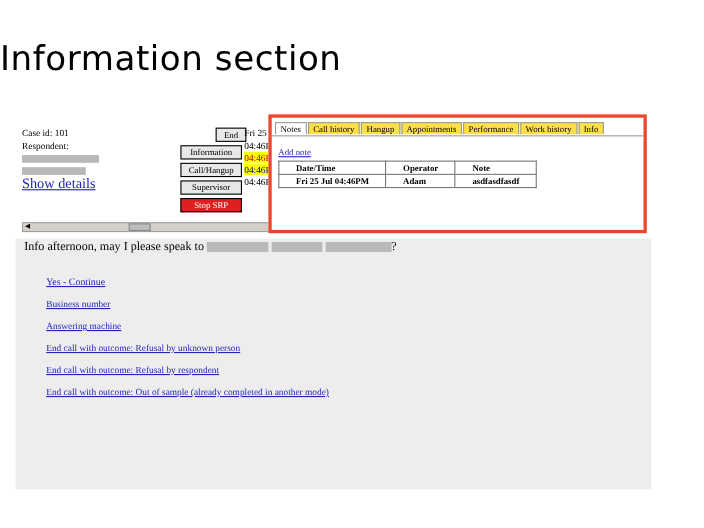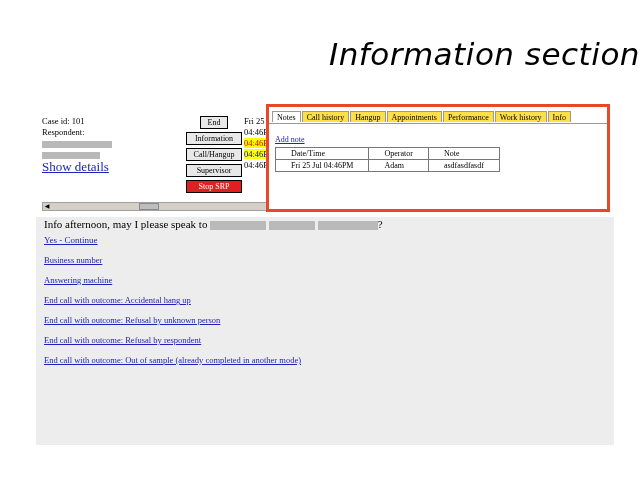--- a/index.html
+++ b/index.html
@@ -12,32 +12,31 @@
     background: #ffffff;
     font-family: "Liberation Serif", serif;
     overflow: hidden;
     position: relative;
   }
   #slide-title {
     position: absolute;
     top: 36px;
     left: 0;
     width: 640px;
-    text-align: right;
+    text-align: left;
     font-family: "DejaVu Sans", sans-serif;
     font-size: 31px;
     color: #000000;
     letter-spacing: 0.5px;
-    font-style: italic;
   }
 
   
   #app-screenshot {
     position: absolute;
-    left: 36px;
+    left: 14px;
     top: 104px;
     width: 590px;
     height: 340px;
     background: #ffffff;
   }
 
   
   .app-top {
     position: relative;
     height: 110px;
@@ -85,21 +84,21 @@
     margin-bottom: 3px;
     font-family: "Liberation Serif", serif;
     font-size: 8px;
     text-align: center;
     padding: 1px 0;
     background: #e8e8e8;
     border: 1px solid #000000;
     color: #000000;
     cursor: pointer;
   }
-  .abtn.end { width: 28px; margin-left: 14px; }
+  .abtn.end { width: 28px; margin-left: 32px; }
   .abtn.red { background: #e02020; color: #ffffff; border-color: #000000; font-weight: normal;}
 
   
   .time-col {
     position: absolute;
     left: 208px;
     top: 12px;
     width: 46px;
     font-size: 8.5px;
     line-height: 11px;
@@ -195,21 +194,21 @@
   table.notes-table {
     border-collapse: collapse;
     font-size: 8px;
     font-family: "Liberation Serif", serif;
   }
   table.notes-table th,
   table.notes-table td {
     border: 1px solid #777777;
     padding: 0 15px;
     text-align: left;
-    font-weight: normal;
+    font-weight: bold;
     white-space: nowrap;
     height: 11px;
   }
   table.notes-table th { background: #ffffff; }
 
   
   .script-area {
     position: absolute;
     left: 0;
     top: 112px;
@@ -227,21 +226,22 @@
   }
   .script-line .redact {
     height: 9px;
     background: #b9b9b9;
   }
   .script-line .redact.a { width: 56px; }
   .script-line .redact.b { width: 46px; }
   .script-line .redact.c { width: 60px; }
 
   .option-list {
-    margin-top: 3px;
+    margin-top: 20px;
+    padding-left: 20px;
   }
   .option-link {
     display: block;
     margin: 0 0 10px 8px;
     font-size: 8.5px;
     color: #2222bb;
     text-decoration: underline;
     cursor: pointer;
     white-space: nowrap;
   }
@@ -323,19 +323,18 @@
       <span>Info afternoon, may I please speak to</span>
       <span class="redact a"></span>
       <span class="redact b"></span>
       <span class="redact c"></span><span>?</span>
     </div>
 
     <div class="option-list">
       <span class="option-link first">Yes - Continue</span>
       <span class="option-link">Business number</span>
       <span class="option-link">Answering machine</span>
-      <span class="option-link">End call with outcome: Accidental hang up</span>
       <span class="option-link">End call with outcome: Refusal by unknown person</span>
       <span class="option-link">End call with outcome: Refusal by respondent</span>
       <span class="option-link">End call with outcome: Out of sample (already completed in another mode)</span>
     </div>
   </div>
 </div>
 
 </body></html>

